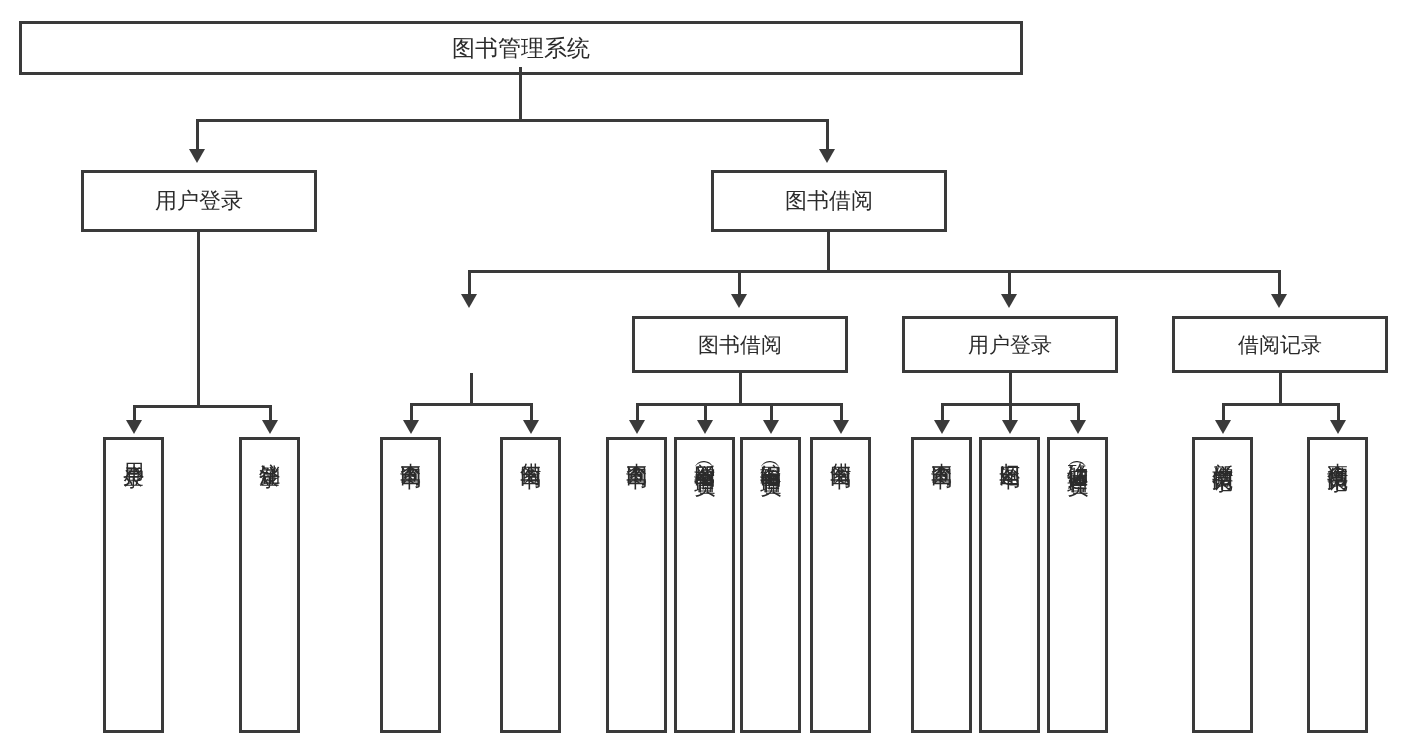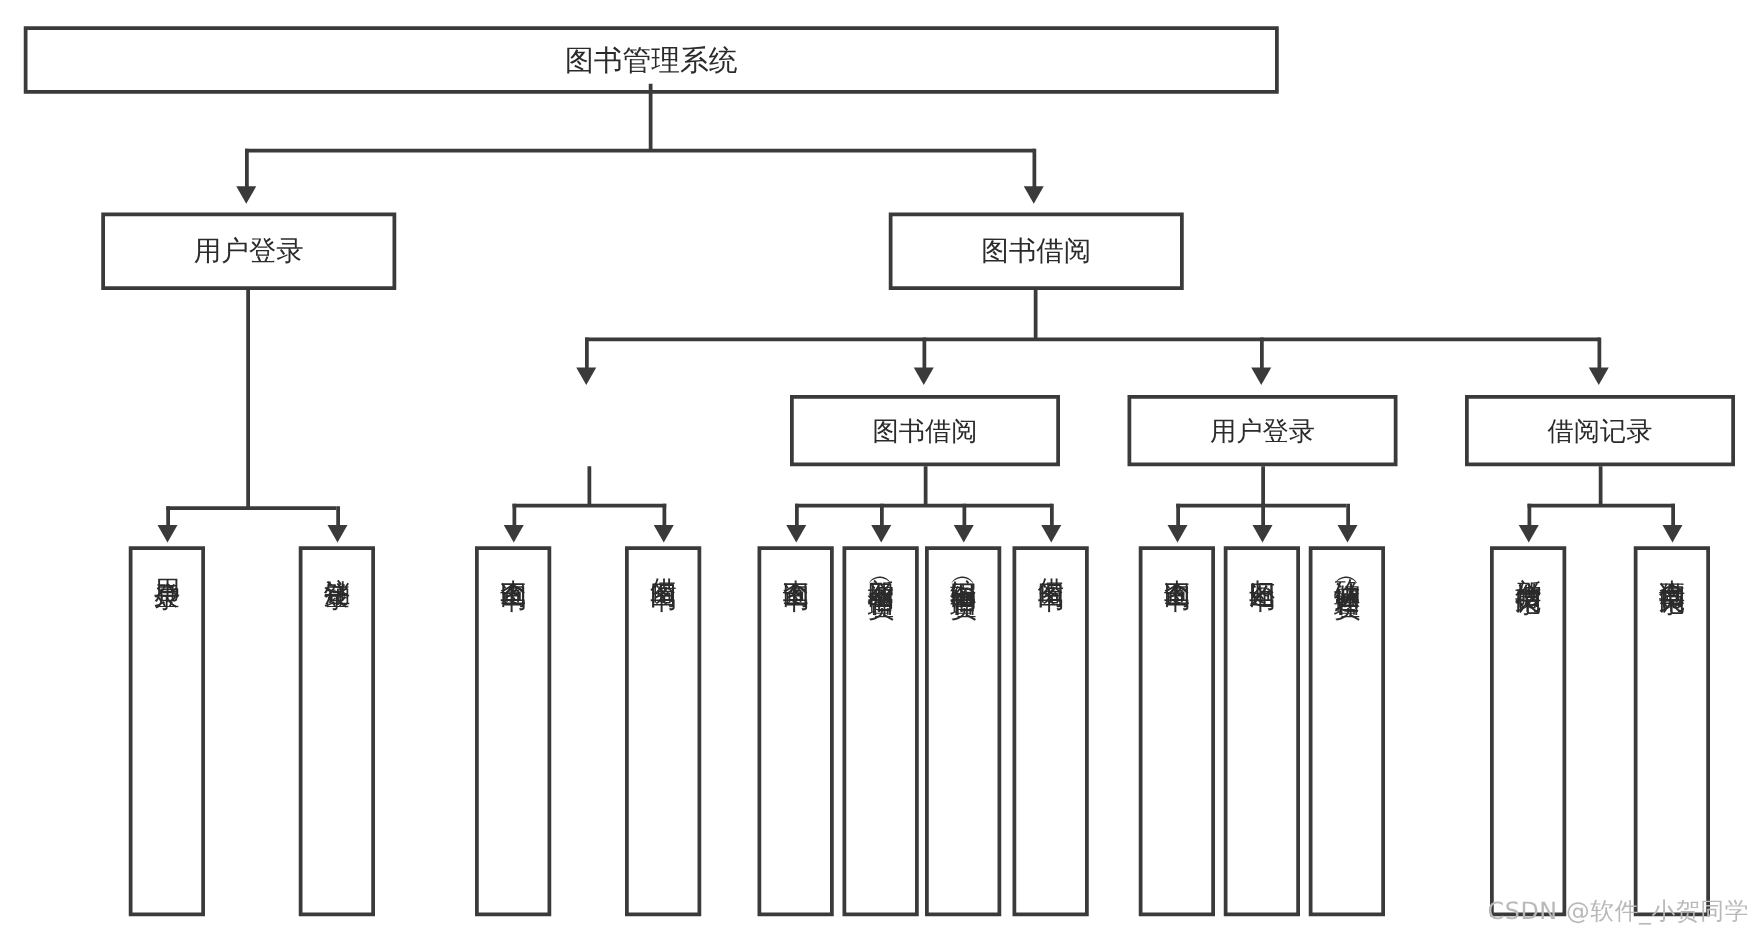--- a/index.html
+++ b/index.html
@@ -185,17 +185,14 @@
     <span class="vtext">确认归还（管理员）</span>
   </div>
 
   <div class="node leaf" style="left:1192px;top:437px;width:61px;height:296px;">
     <span class="vtext">新增借阅记录</span>
   </div>
   <div class="node leaf" style="left:1307px;top:437px;width:61px;height:296px;">
     <span class="vtext">查询借阅记录</span>
   </div>
 
-  <div id="watermark" style="left:1190px;top:716px;">
-    <span>CSDN @软件_小贺同学</span>
-  </div>
 
 </div>
 
 </body></html>

